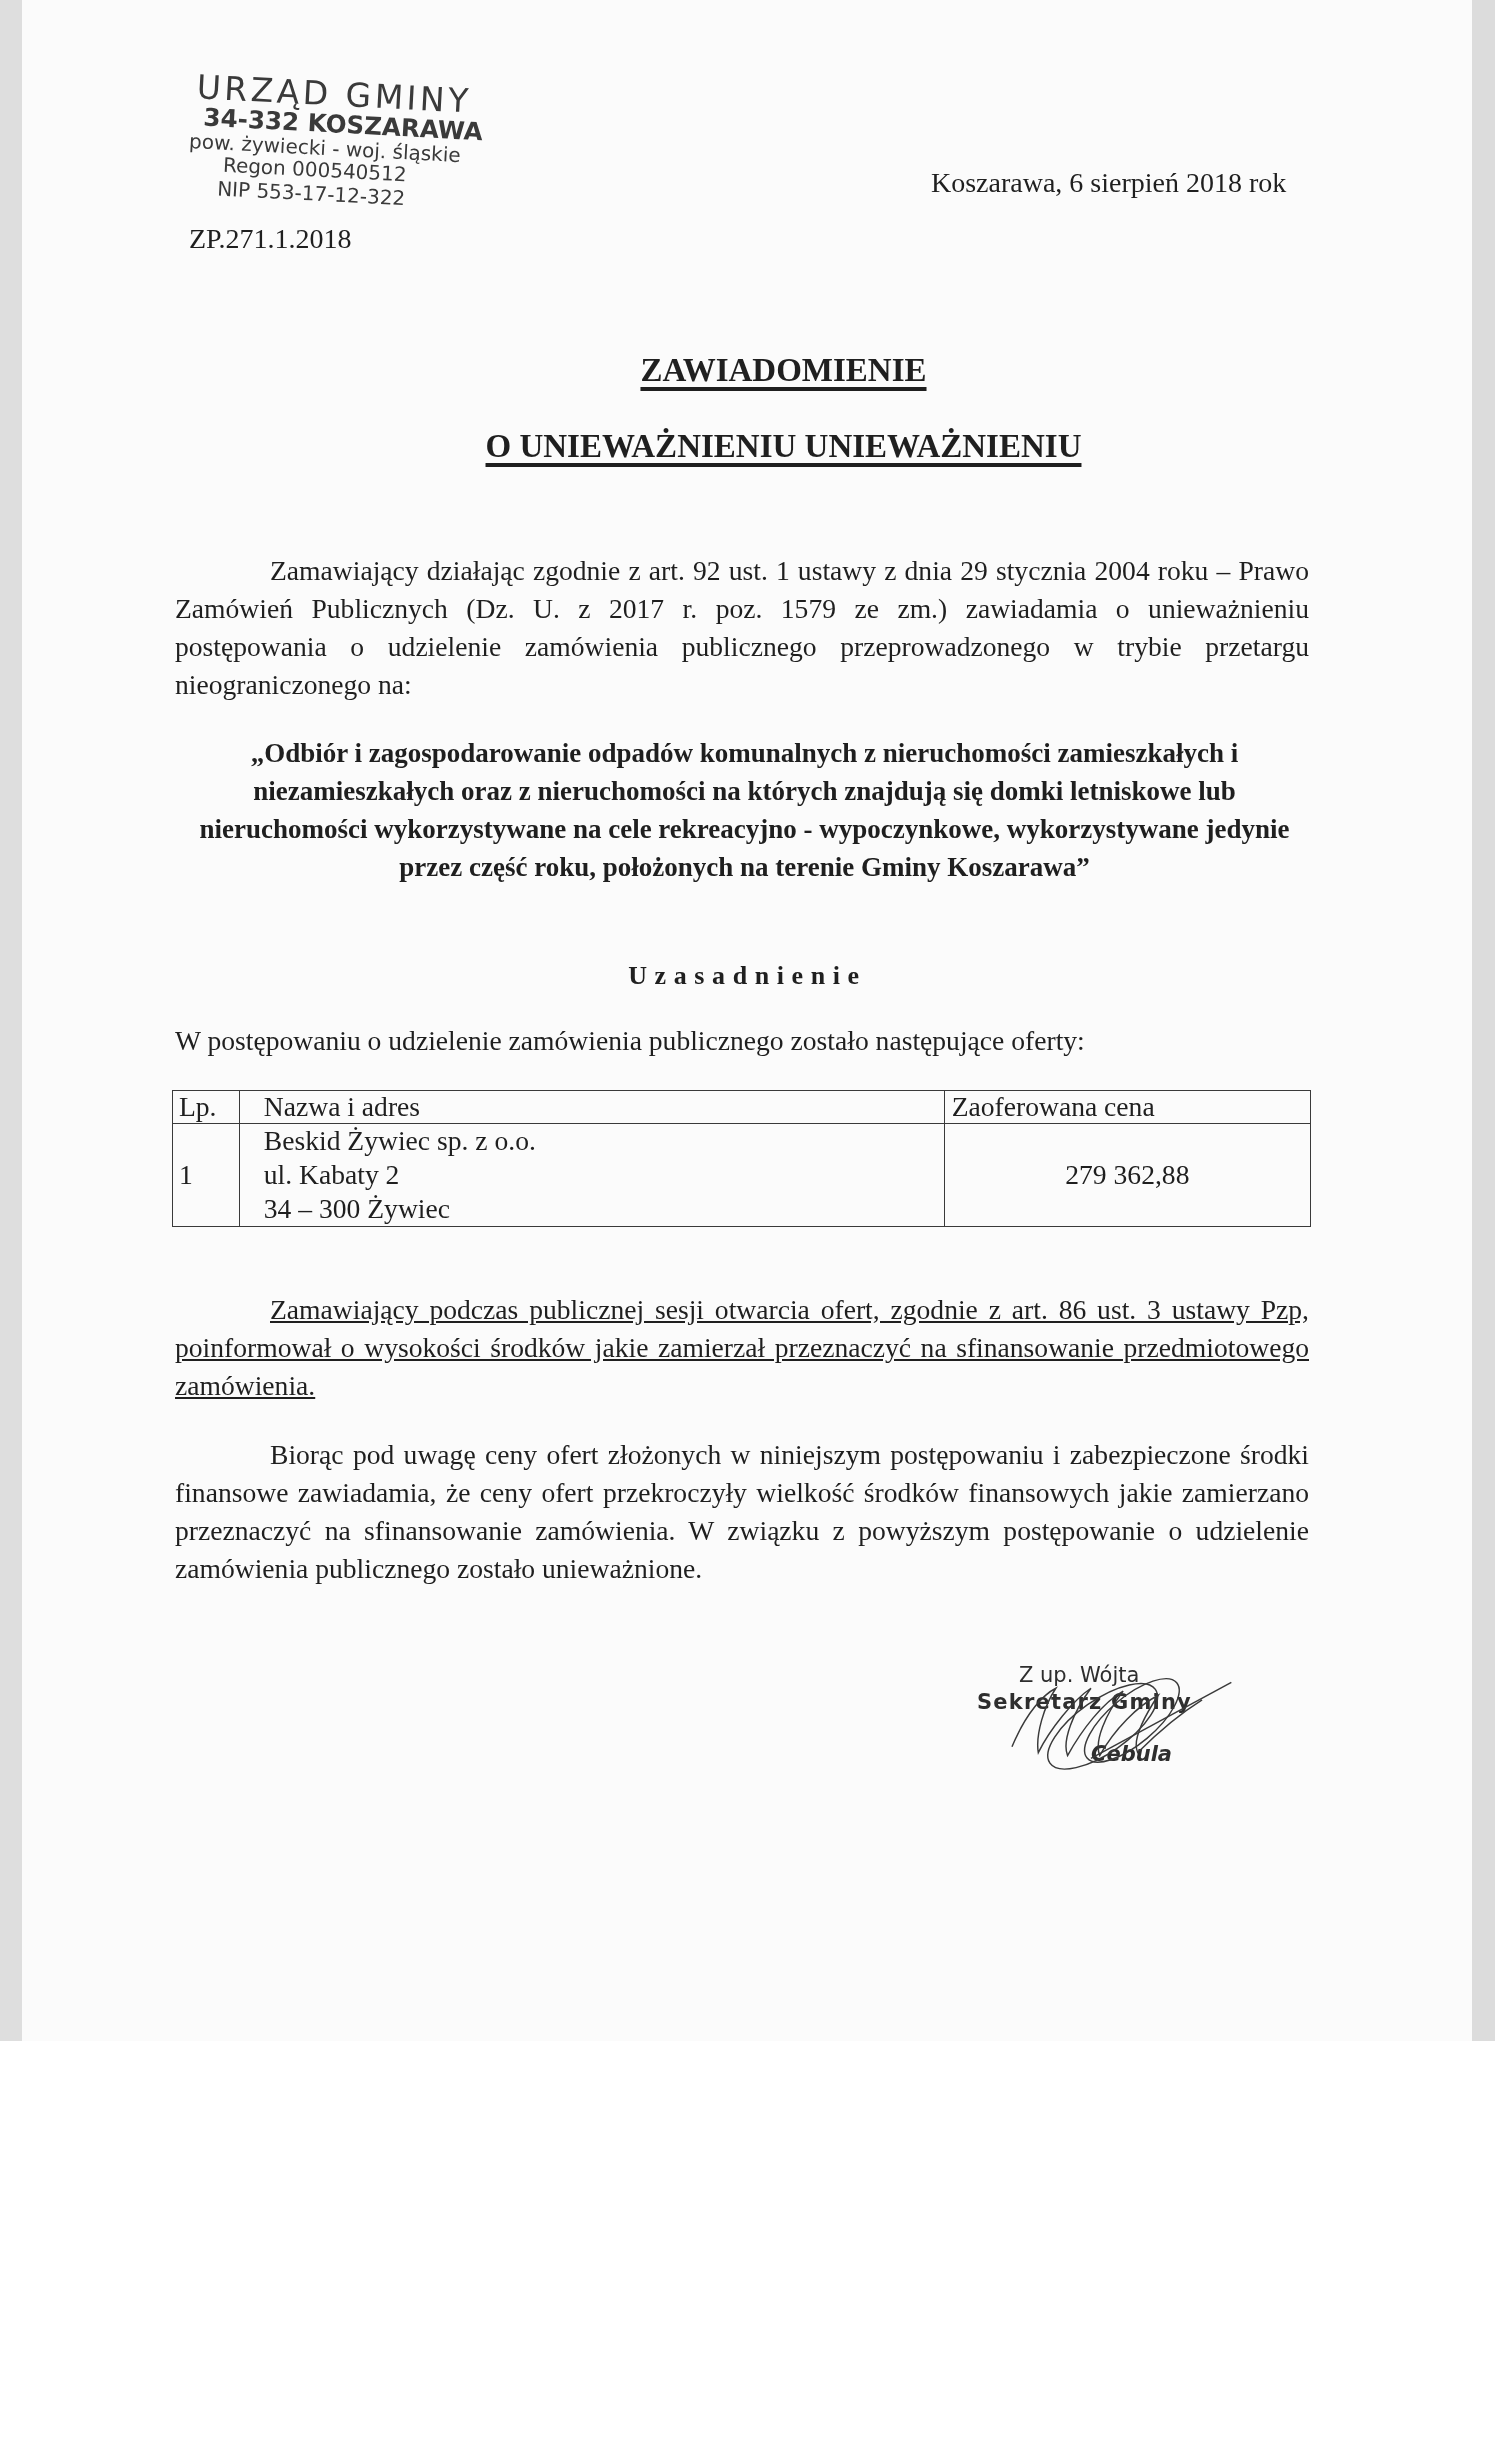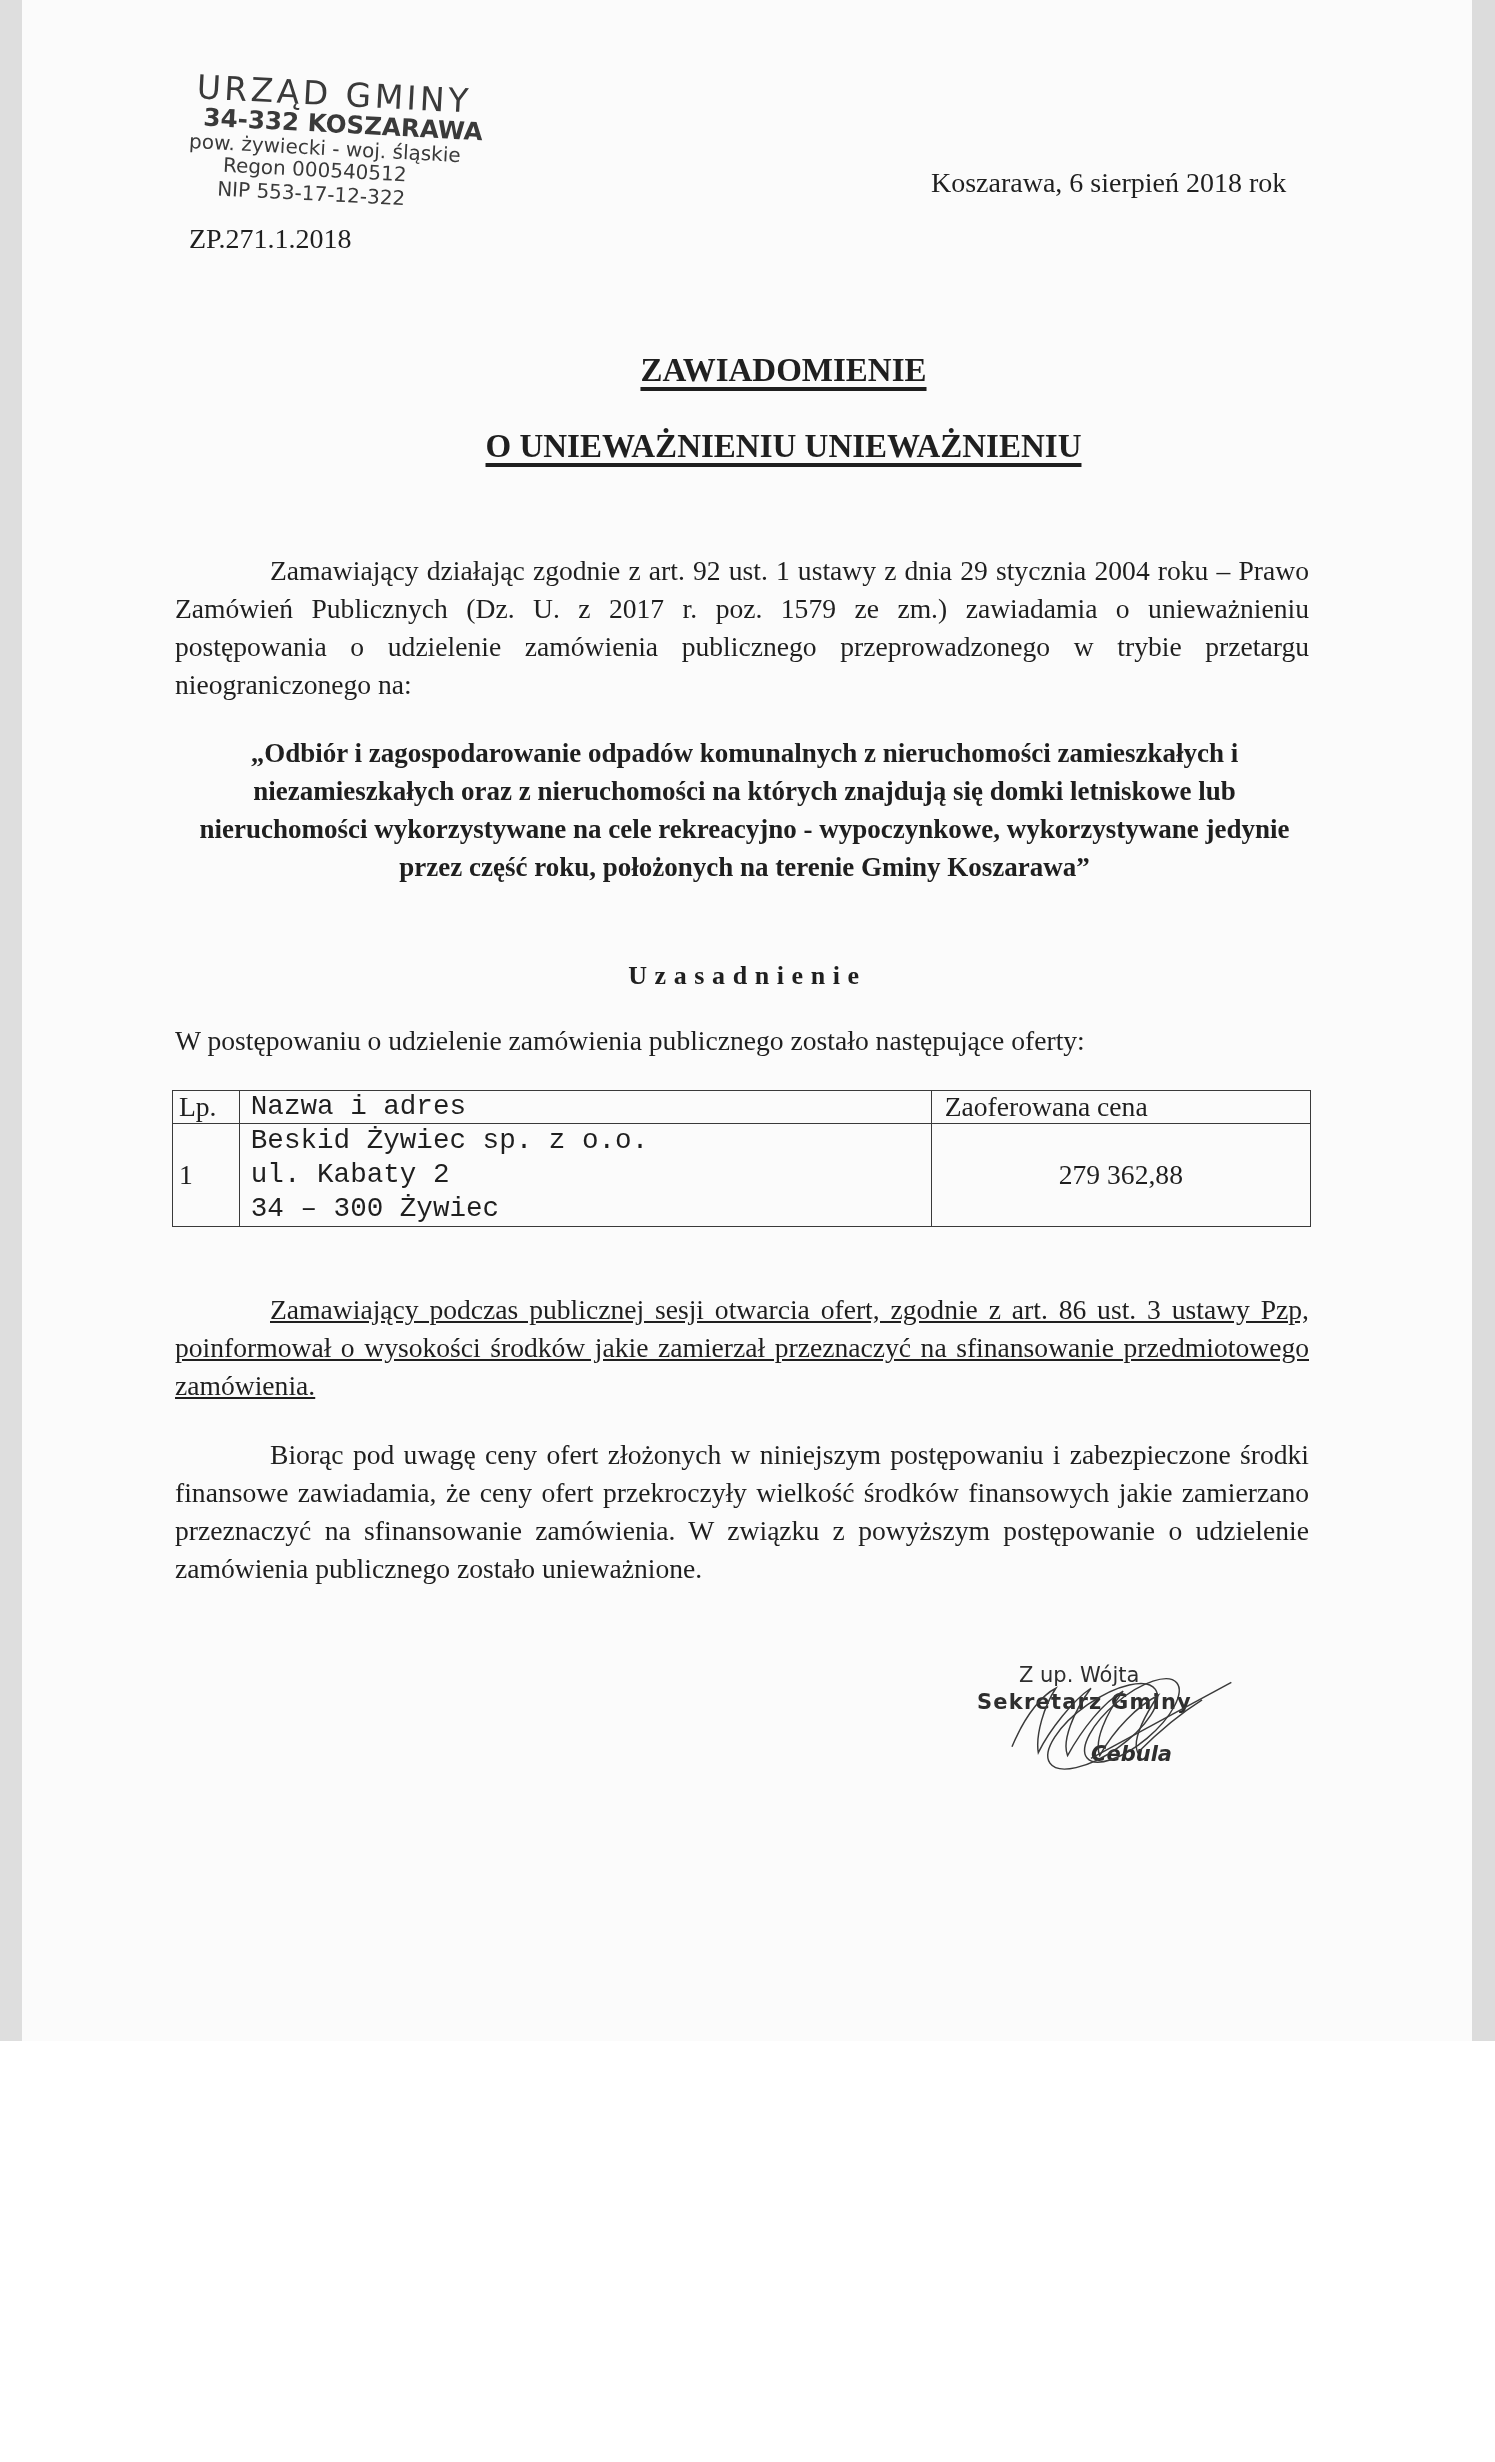--- a/index.html
+++ b/index.html
@@ -121,23 +121,23 @@
     table.offers td, table.offers th {
       border: 1.8px solid #3a3a3a;
       font-weight: normal;
       text-align: left;
       padding: 0 5.9px;
       vertical-align: middle;
     }
     table.offers th { height: 32px; line-height: 32px; }
     table.offers td { line-height: 34px; }
     table.offers .col-lp { width: 54px; text-align: left; }
-    table.offers .col-name { width: 674px; padding-left: 11px; font-family: Liberation Mono, monospace; }
+    table.offers .col-name { width: 674px; padding-left: 24px; }
     table.offers td.col-price { text-align: center; }
-    table.offers th.col-price { padding-left: 13px; }
+    table.offers th.col-price { padding-left: 7px; }
 
     .signature {
       position: absolute;
       left: 956px; top: 1659px;
       width: 305px; height: 117px;
       font-family: "DejaVu Sans", "Liberation Sans", sans-serif;
       color: #2e2e2e;
     }
     .signature .sig-l1 { position: absolute; left: 63px; top: 3.5px; font-size: 21px; font-weight: normal; }
     .signature .sig-l2 { position: absolute; left: 21px; top: 30.5px; font-size: 21px; font-weight: bold; letter-spacing: 1.2px; }

